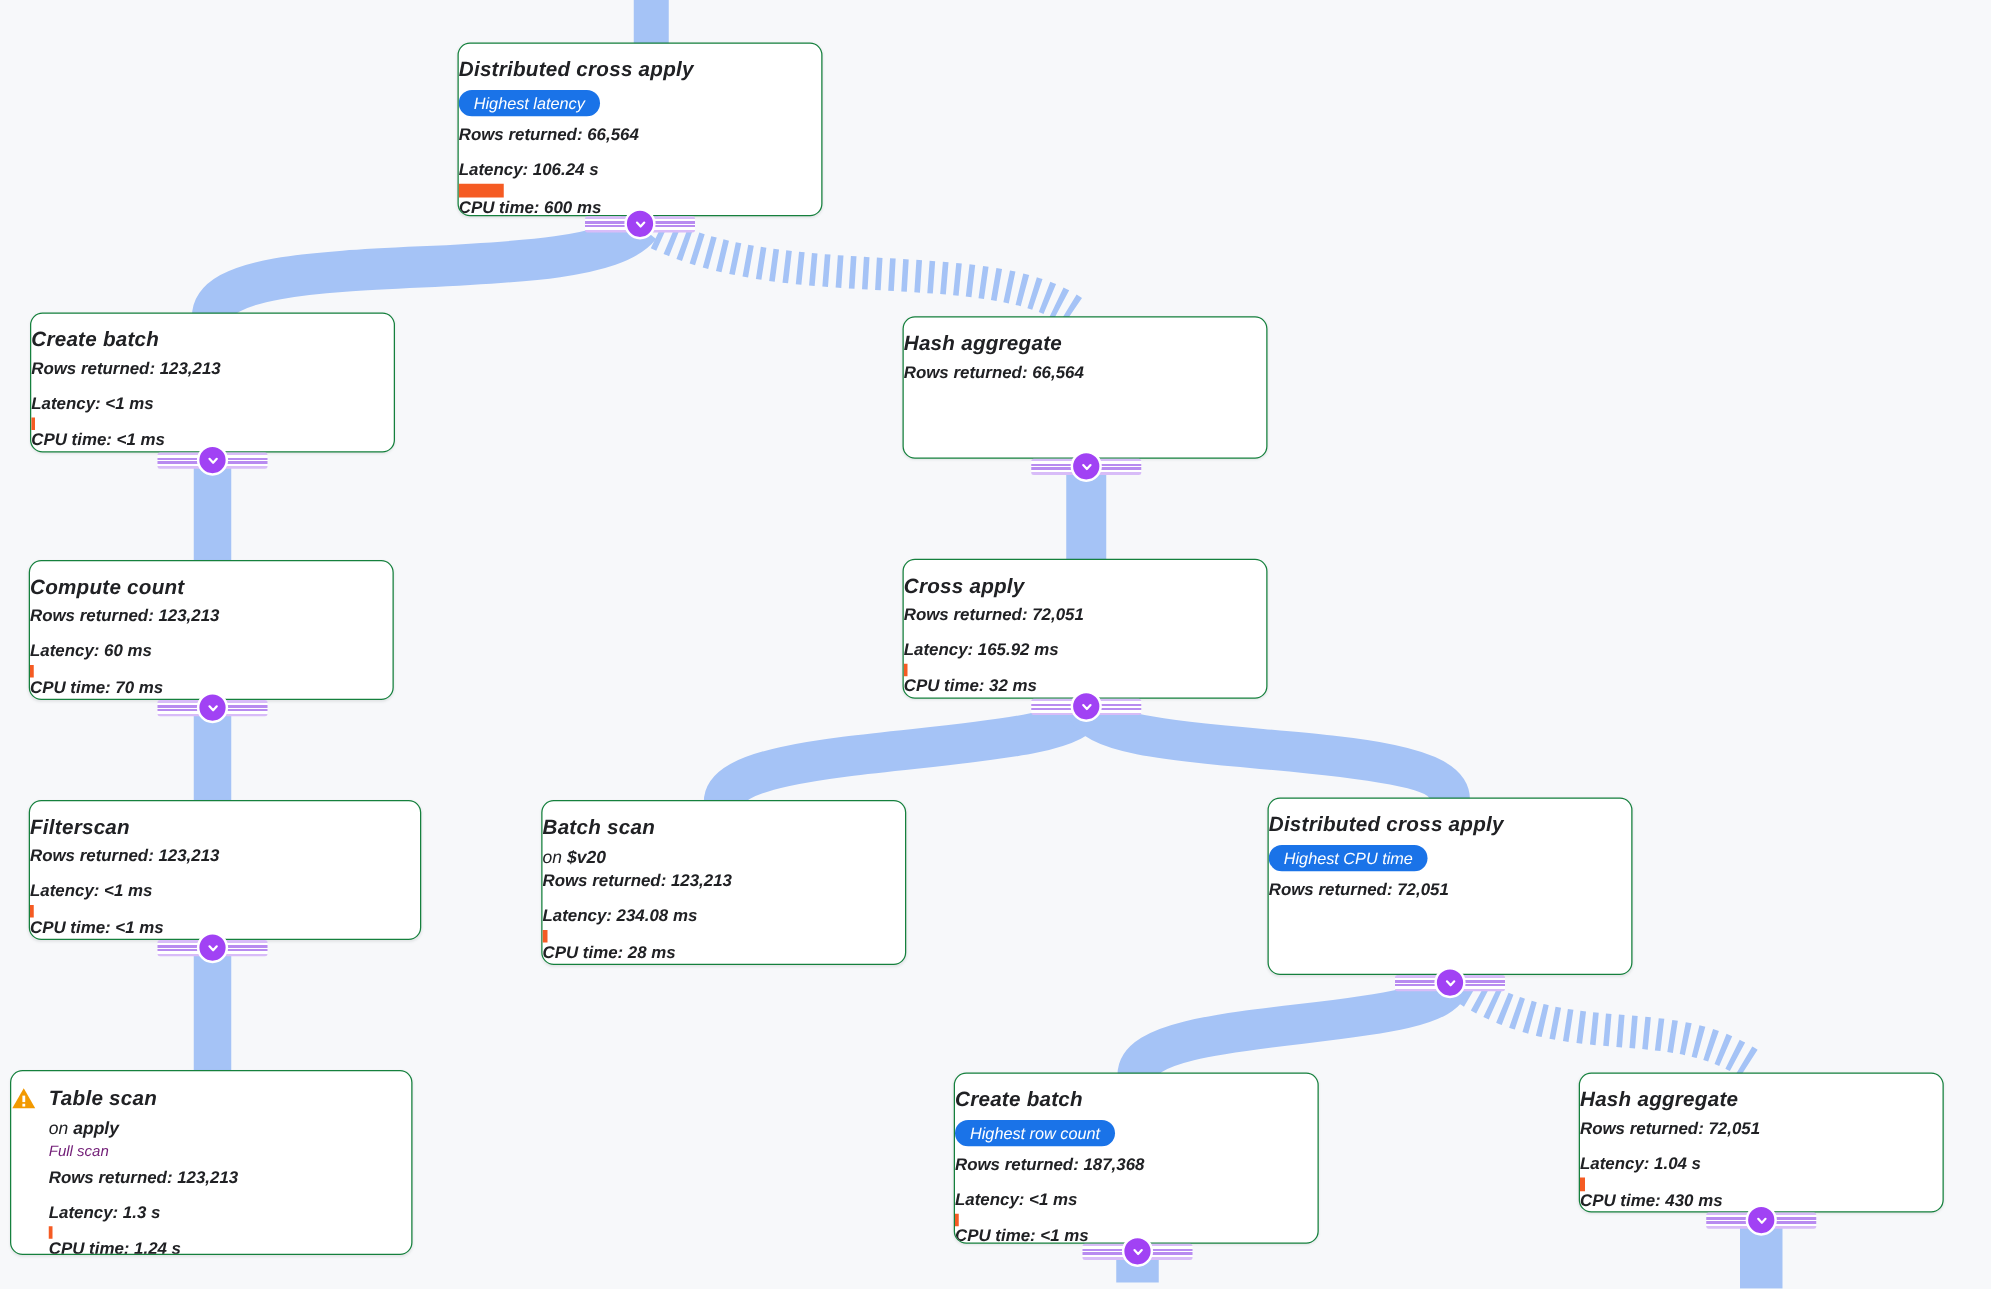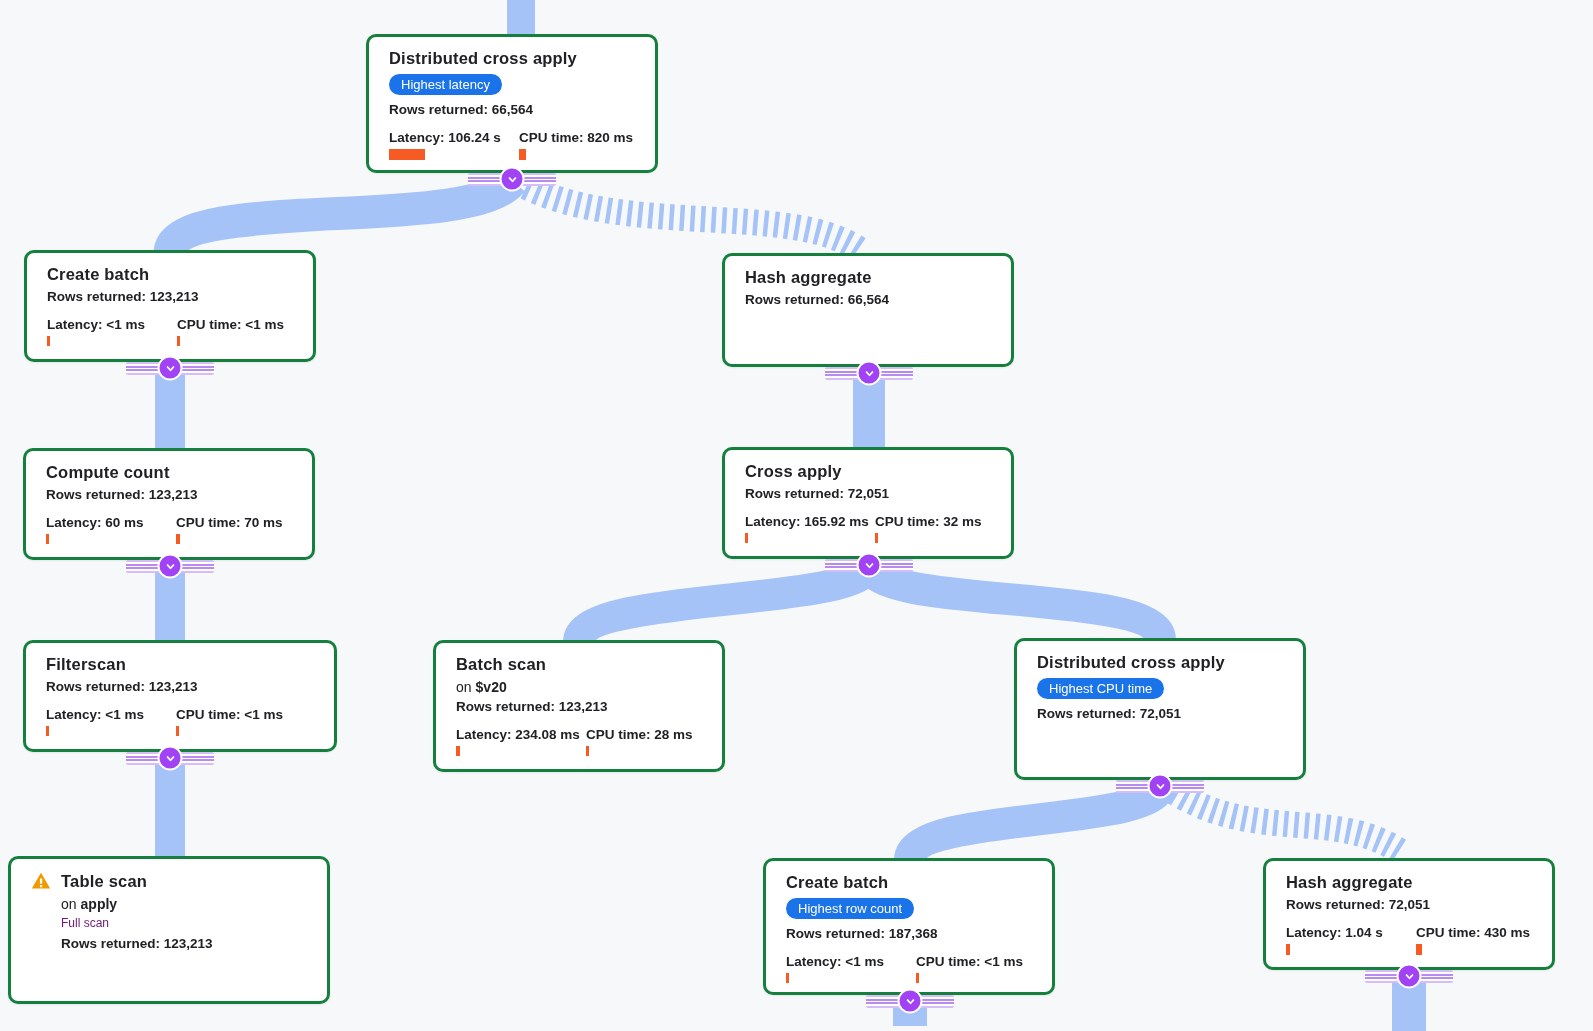--- a/index.html
+++ b/index.html
@@ -1,32 +1,32 @@
 <!DOCTYPE html>
 <html><head>
 <meta charset="utf-8">
 <style>
   html,body{margin:0;padding:0;background:#f7f8fa;font-family:"Liberation Sans",sans-serif;}
   #canvas{position:relative;width:1593px;height:1031px;overflow:hidden;background:#f7f8fa;}
   #edge-layer{position:absolute;left:0;top:0;z-index:0;}
 
-  .node{position:absolute;background:#ffffff;border:3px solid #15803d;border-radius:10px;
-        padding:12px 20px;box-sizing:border-box;z-index:2;overflow:hidden;
-        box-shadow:0 1px 2px rgba(60,64,67,.10);}
+  .node{position:absolute;background:#ffffff;border:1px solid #15803d;border-radius:10px;
+        padding:12px 0;box-sizing:border-box;z-index:2;overflow:hidden;
+        box-shadow:0 1px 2px rgba(60,64,67,.10);font-style:italic;}
   .head{display:flex;align-items:center;gap:10px;margin-bottom:5px;}
   .warn{width:20px;height:20px;flex:0 0 auto;}
   .node:not(.warned) .warn{display:none;}
   .title{font-size:16.5px;font-weight:700;color:#202124;letter-spacing:.2px;white-space:nowrap;}
   .badge{display:inline-block;background:#1a73e8;color:#ffffff;font-size:13px;line-height:15px;
          padding:3px 12px;border-radius:12px;margin:1px 0 7px;}
   .online{font-size:14px;color:#202124;margin-bottom:4px;}
   .on-val{font-weight:700;margin-left:4px;}
   .subtitle{font-size:12px;color:#701a75;margin-bottom:6px;}
   .rows{font-size:13.5px;font-weight:700;color:#202124;margin-bottom:13px;}
-  .metrics{display:flex;}
+  .metrics{display:flex;flex-direction:column;}
   .metric{width:130px;}
   .metric + .metric{width:auto;}
   .mlabel{font-size:13.5px;font-weight:700;color:#202124;display:block;white-space:nowrap;}
   .mbar{display:block;background:#f55b23;margin-top:4px;}
   .warned .badge,.warned .online,.warned .subtitle,.warned .rows,.warned .metrics{margin-left:30px;}
 
   .connector{position:absolute;width:88px;height:13px;z-index:3;}
   .ribbon{position:absolute;left:0;top:0;right:0;bottom:0;border-radius:2px;
           background:linear-gradient(to bottom,#d8bcf8 0 2px,#ffffff 2px 4px,#b88bf0 4px 6px,
                      #ffffff 6px 7px,#b88bf0 7px 9px,#ffffff 9px 11px,#d8bcf8 11px 13px);}
@@ -63,21 +63,21 @@
     <div class="badge">Highest latency</div>
     
     
     <div class="rows">Rows returned: 66,564</div>
     <div class="metrics">
       <div class="metric">
         <span class="mlabel">Latency: 106.24 s</span>
         <span class="mbar" style="width: 36px; height: 11px;"></span>
       </div>
       <div class="metric">
-        <span class="mlabel">CPU time: 820 ms</span>
+        <span class="mlabel">CPU time: 600 ms</span>
         <span class="mbar" style="width: 7px; height: 11px;"></span>
       </div>
     </div>
   </div>
       <div class="node" style="left: 24px; top: 250px; width: 292px; height: 112px;">
     <div class="head">
 
       <span class="title">Create batch</span>
     </div>
 
@@ -195,20 +195,30 @@
         <rect x="10.7" y="16.8" width="2.7" height="2.7" fill="#ffffff"></rect>
       </svg>
       <span class="title">Table scan</span>
     </div>
 
     <div class="online">
       <span class="on-pre">on</span><span class="on-val">apply</span>
     </div>
     <div class="subtitle">Full scan</div>
     <div class="rows">Rows returned: 123,213</div>
+    <div class="metrics">
+      <div class="metric">
+        <span class="mlabel">Latency: 1.3 s</span>
+        <span class="mbar" style="width: 3px; height: 10px;"></span>
+      </div>
+      <div class="metric">
+        <span class="mlabel">CPU time: 1.24 s</span>
+        <span class="mbar" style="width: 10px; height: 10px;"></span>
+      </div>
+    </div>
   </div>
       <div class="node" style="left: 763px; top: 858px; width: 292px; height: 137px;">
     <div class="head">
 
       <span class="title">Create batch</span>
     </div>
     <div class="badge">Highest row count</div>
     
     
     <div class="rows">Rows returned: 187,368</div>

